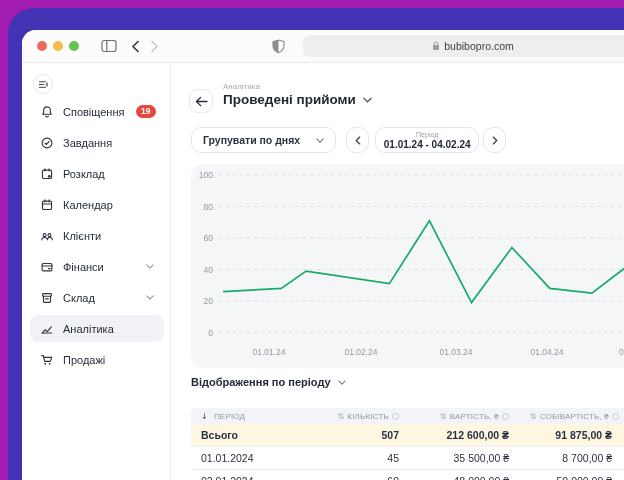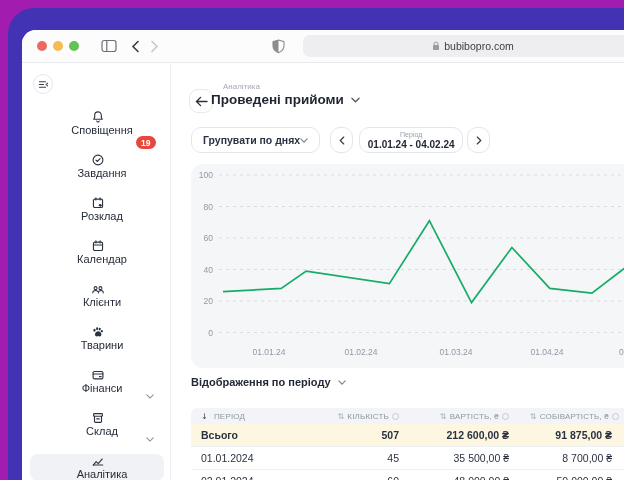--- a/index.html
+++ b/index.html
@@ -19,36 +19,36 @@
   .chev-fwd{margin-left:10px;color:#c7c7cc;}
   .shield{margin-left:113px;color:#8b8b90;}
   .urlbar{margin-left:18px;width:340px;height:22px;border-radius:7px;background:#eeeef0;display:flex;align-items:center;justify-content:center;gap:4px;}
   .urlbar .lock{color:#9a9aa0;display:flex;}
   .urlbar .url{font-size:10.5px;color:#404043;}
   
   .app{flex:1;display:flex;min-height:0;}
   .sidebar{width:148px;flex:0 0 auto;border-right:1px solid #edeff2;padding-top:11px;background:#fff;}
   .collapse-btn{width:18px;height:18px;border:1px solid #e3e6eb;border-radius:50%;margin-left:11px;display:flex;align-items:center;justify-content:center;color:#3a4049;background:#fff;}
   .sb-nav{margin-top:4px;}
-  .sb-item{height:27px;display:flex;align-items:center;padding-left:10px;margin:16px 6px 0 8px;border-radius:8px;color:#252c39;cursor:default;flex-direction:column;}
+  .sb-item{height:27px;display:flex;align-items:center;padding-left:10px;margin:4px 6px 0 8px;border-radius:8px;color:#252c39;cursor:default;}
   .sb-item.active{background:#f1f2f5;}
   .sb-ico{width:14px;height:14px;color:#2c3340;margin-right:9px;display:flex;align-items:center;justify-content:center;flex:0 0 auto;}
   .sb-label{font-size:11px;font-weight:500;white-space:nowrap;}
   .badge{margin-left:auto;margin-right:8px;background:#e8473d;color:#fff;font-size:8.5px;font-weight:700;padding:1.5px 5.5px;border-radius:9px;line-height:1.2;}
   .sb-chev{margin-left:auto;margin-right:10px;color:#8a909b;display:flex;}
   
   .main{flex:1;position:relative;min-width:0;overflow:hidden;background:#fff;}
   .back-btn{position:absolute;left:18px;top:26px;width:24px;height:24px;border:1px solid #e5e8ec;border-radius:9px;display:flex;align-items:center;justify-content:center;color:#2a3140;background:#fff;box-sizing:border-box;}
   .crumb{position:absolute;left:52px;top:19px;font-size:8px;color:#a3a9b3;}
-  .title-row{position:absolute;left:40px;top:29px;display:flex;align-items:center;gap:7px;}
+  .title-row{position:absolute;left:52px;top:29px;display:flex;align-items:center;gap:7px;}
   .page-title{font-size:13.5px;font-weight:700;color:#1f2531;}
   .t-chev{color:#555c66;display:flex;}
   .filters{position:absolute;left:20px;top:64px;display:flex;align-items:center;height:26px;}
   .pill,.nav-btn,.period-box{box-sizing:border-box;height:26px;background:#fff;border:1px solid #e2e5ea;border-radius:10px;display:flex;align-items:center;justify-content:center;}
-  .pill{padding:0 11px;gap:0;font-size:10.5px;font-weight:600;color:#2a3140;}
+  .pill{padding:0 11px;gap:16px;font-size:10.5px;font-weight:600;color:#2a3140;}
   .pill .p-chev{color:#7d8490;display:flex;}
   .nav-btn{width:23px;color:#3a4150;font-size:10px;font-weight:700;}
   .nav-btn.prev{margin-left:10px;}
   .nav-btn.next{margin-left:4px;}
   .period-box{margin-left:6px;width:104px;flex-direction:column;line-height:1.1;padding-top:1px;}
   .period-label{font-size:7px;color:#97a0ac;}
   .period-value{font-size:10px;font-weight:700;color:#222836;}
   .chart-card{position:absolute;left:20px;top:101px;width:460px;height:204px;border-radius:12px;background:#f5f6f8;overflow:hidden;}
   .chart-card svg{display:block;}
   .chart-tick{font-size:8.5px;fill:#9199a6;}
@@ -162,32 +162,20 @@
                   <svg width="14" height="14" viewBox="0 0 16 16" fill="none" stroke="currentColor" stroke-width="1.2" stroke-linecap="round">
                     <circle cx="5.2" cy="7" r="1.7"></circle>
                     <circle cx="10.8" cy="7" r="1.7"></circle>
                     <path d="M2 12.4c0-1.6 1.4-2.6 3.2-2.6 1 0 1.9.3 2.4.9M8.4 12.4c0-1.6 1.4-2.6 3.2-2.6s2.4 1 2.4 2.6"></path>
                   </svg>
                 </span>
                 <span class="sb-label">Клієнти</span>
               </div>
               <div class="sb-item">
                 <span class="sb-ico">
-                  <svg width="14" height="14" viewBox="0 0 16 16" fill="currentColor">
-                    <ellipse cx="4" cy="6" rx="1.2" ry="1.6"></ellipse>
-                    <ellipse cx="7" cy="4.4" rx="1.2" ry="1.7"></ellipse>
-                    <ellipse cx="10" cy="4.6" rx="1.2" ry="1.6"></ellipse>
-                    <ellipse cx="12.4" cy="7" rx="1.1" ry="1.4"></ellipse>
-                    <path d="M8.3 7.2c1.8 0 3.6 1.8 3.6 3.6 0 1.3-.9 2.2-2.1 2.2-.8 0-1.1-.4-1.6-.4s-.9.4-1.7.4c-1.2 0-2-1-2-2.2 0-1.8 1.9-3.6 3.8-3.6Z"></path>
-                  </svg>
-                </span>
-                <span class="sb-label">Тварини</span>
-              </div>
-              <div class="sb-item">
-                <span class="sb-ico">
                   <svg width="14" height="14" viewBox="0 0 16 16" fill="none" stroke="currentColor" stroke-width="1.3" stroke-linecap="round">
                     <rect x="2.4" y="4" width="11.2" height="8.4" rx="1.5"></rect>
                     <path d="M2.4 6.8h11.2 M9.6 9.8h2"></path>
                   </svg>
                 </span>
                 <span class="sb-label">Фінанси</span>
                 <span class="sb-chev">
                   <svg width="8" height="5" viewBox="0 0 10 6" fill="none" stroke="currentColor" stroke-width="1.3" stroke-linecap="round">
                     <path d="M1 1 L5 5 L9 1"></path>
                   </svg>

